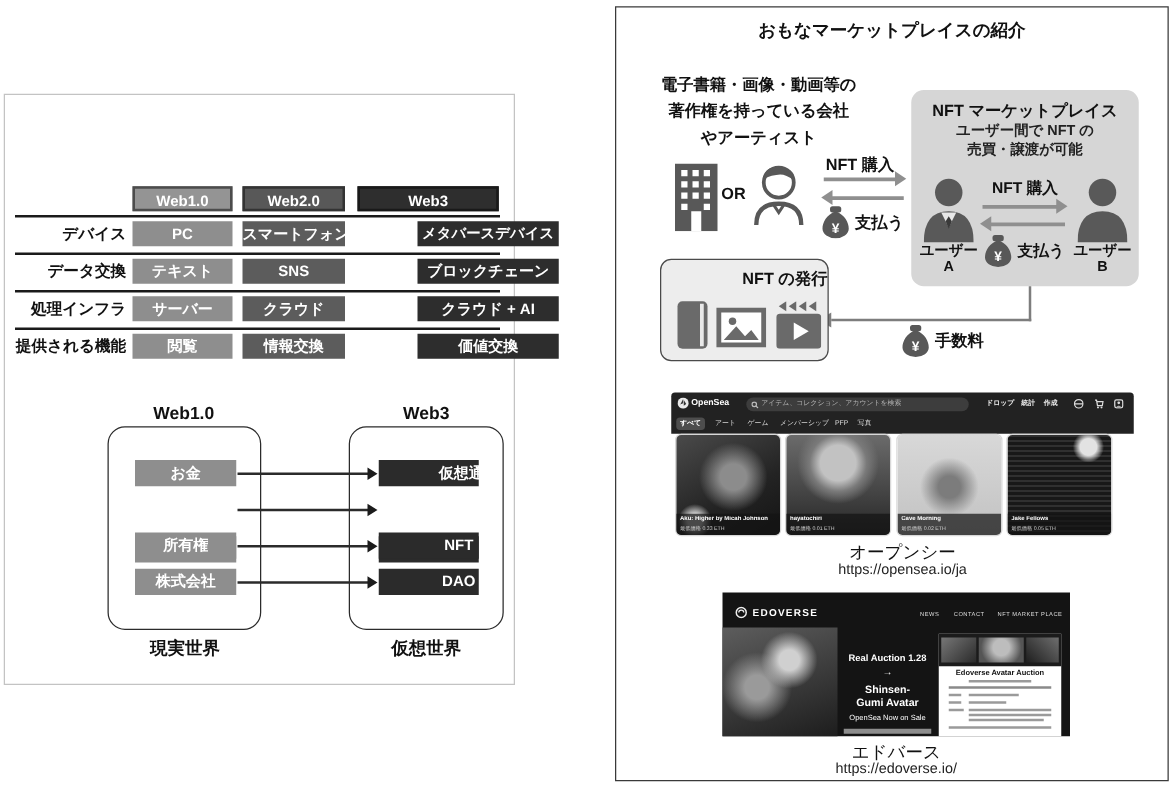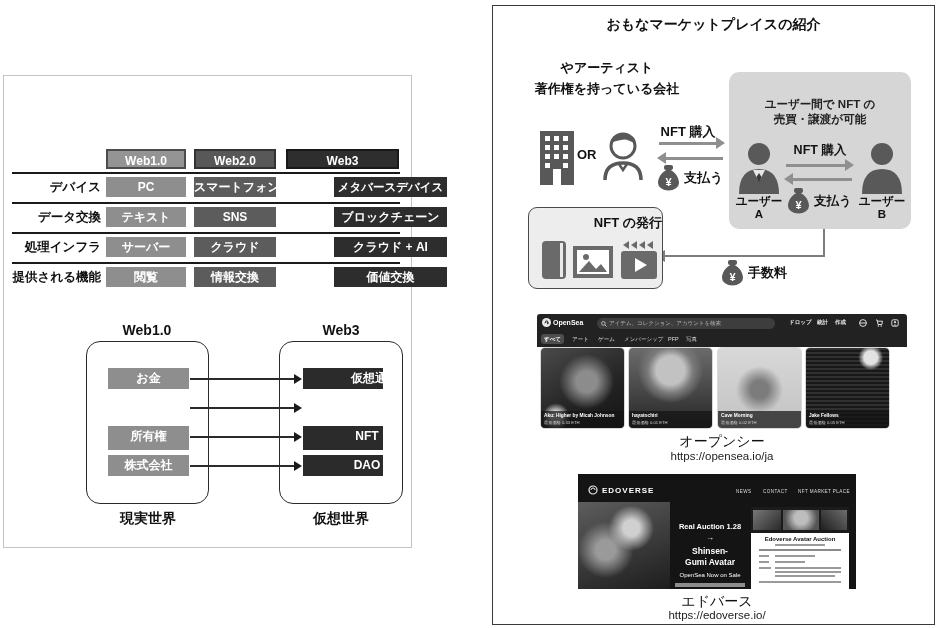--- a/index.html
+++ b/index.html
@@ -135,22 +135,23 @@
     <div class="mapbox tox my3">DAO</div>
 
     <div class="map-cap" style="left:82px">現実世界</div>
     <div class="map-cap" style="left:275px">仮想世界</div>
   </section>
 
   <section class="panel-right">
     <div class="rp-title">おもなマーケットプレイスの紹介</div>
 
     <div class="creator-cap">
+      <div>電子書籍・画像・動画等の</div>
+      <div>著作権を持っている会社</div>
       <div>やアーティスト</div>
-      <div>著作権を持っている会社</div>
     </div>
 
     <svg class="abs" style="left:45px;top:123px" width="38" height="56" viewBox="0 0 38 56">
       <rect x="2" y="2" width="34" height="54" fill="#585858"></rect>
       <g fill="#fff">
         <rect x="7" y="7" width="5" height="5"></rect>
           <rect x="16" y="7" width="5" height="5"></rect>
           <rect x="25" y="7" width="5" height="5"></rect>
         <rect x="7" y="16" width="5" height="5"></rect>
           <rect x="16" y="16" width="5" height="5"></rect>
@@ -178,20 +179,21 @@
     <div class="garrow-l" style="left:172px;top:151px;width:58px"></div>
 
     <svg class="abs" style="left:164px;top:157px" width="23" height="28" viewBox="0 0 23 28">
       <rect x="7" y="2" width="9" height="5" rx="2" fill="#585858"></rect>
       <path d="M11.5,6 C4,9 1,15 1,20 a10.5,7.5 0 0 0 21,0 C22,15 19,9 11.5,6 Z" fill="#585858"></path>
       <text x="11.5" y="23" text-anchor="middle" font-size="11" font-weight="bold" fill="#fff">¥</text>
     </svg>
     <div class="flow-label" style="left:191px;top:163px">支払う</div>
 
     <div class="mkt-box">
+      <div class="mkt-title">NFT マーケットプレイス</div>
       <div class="mkt-sub" style="top:25px">ユーザー間で NFT の</div>
       <div class="mkt-sub" style="top:40px">売買・譲渡が可能</div>
 
       <svg class="abs" style="left:10px;top:70px" width="40" height="52" viewBox="0 0 40 52">
         <circle cx="20" cy="12" r="11" fill="#595959"></circle>
         <path d="M0,52 Q0,27 20,27 Q40,27 40,52 Z" fill="#595959"></path>
         <polygon points="20,40 14,28 26,28" fill="#e8e8e8"></polygon>
         <polygon points="20,31 17.5,35 20,41 22.5,35" fill="#3a3a3a"></polygon>
       </svg>
 

